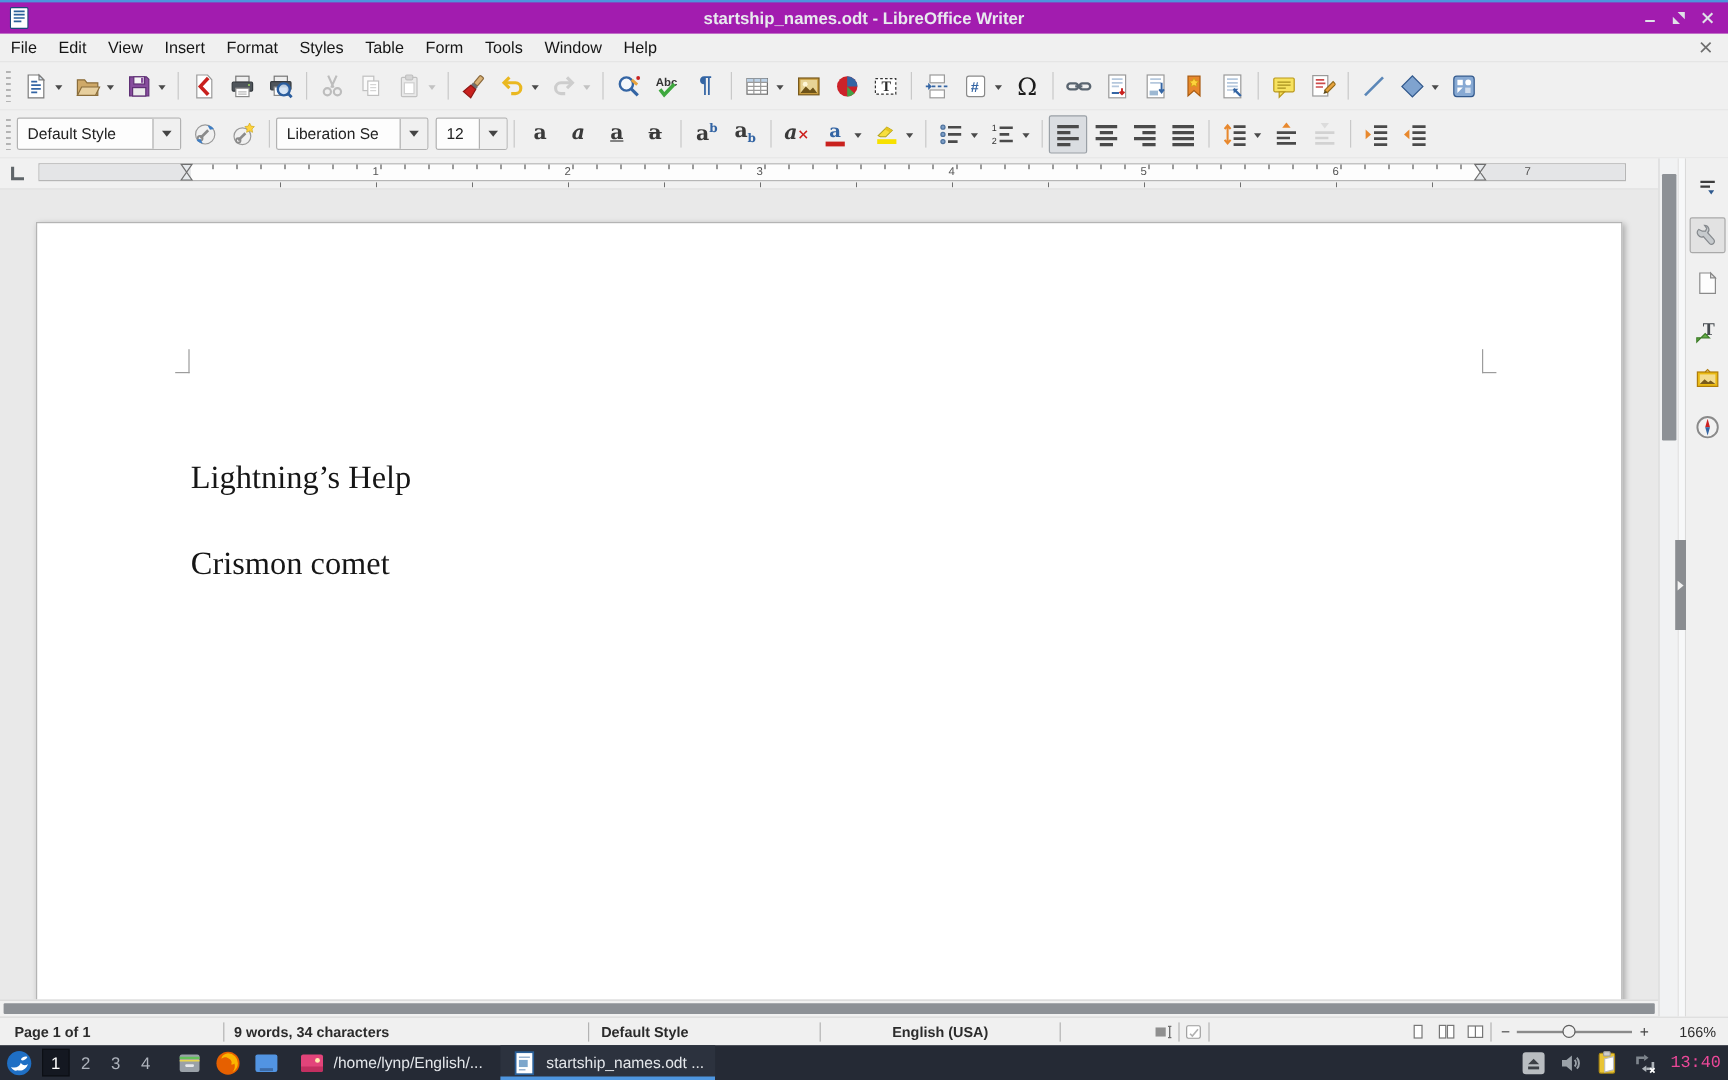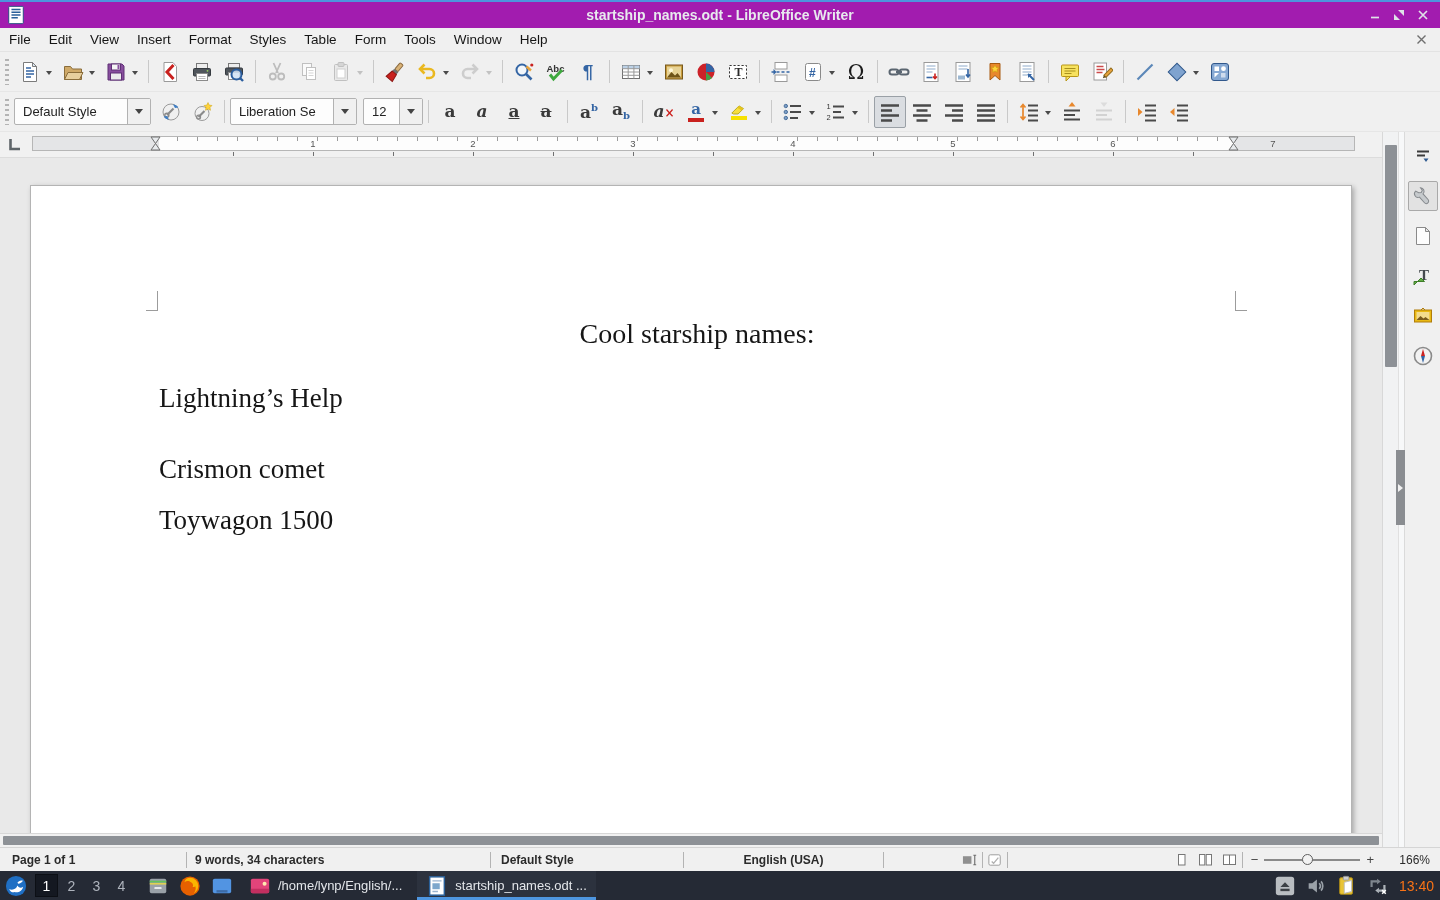--- a/index.html
+++ b/index.html
@@ -115,21 +115,21 @@
     font-size:14px; color:#aeb3bc; margin:0 1px; }
   .ws.on { background:#141821; color:#ffffff; border:1px solid #0c0f15; }
   .launchers { display:flex; align-items:center; gap:8px; margin-left:12px; }
   .winbtn { display:flex; align-items:center; gap:7px; height:100%; padding:0 9px;
     max-width:196px; margin-left:6px; }
   .winbtn .lbl { font-size:13px; white-space:nowrap; overflow:hidden; text-overflow:clip; color:#e3e6ea; }
   .winbtn.active { background:#2c323e; box-shadow:inset 0 -3px 0 #4e96e0; }
   .tkspacer { flex:1; }
   .tray { display:flex; align-items:center; gap:9px; padding-right:8px; }
   .tray .tkic { width:22px; height:22px; }
-  .clock { font-size:14px; color:#f97316; margin-left:2px; }
+  .clock { font-size:14px; color:#ec4899; margin-left:2px;font-family:Liberation Mono, monospace; }
 </style>
 </head>
 <body>
 
 <div class="titlebar">
   <span class="appicon"><svg viewBox="0 0 22 22">
         <rect x="3" y="1.5" width="16" height="19" rx="1" fill="#fff" stroke="#1c4a7a"></rect>
         <path d="M6 5h10M6 8h10M6 11h10M6 14h7" stroke="#2a6099" stroke-width="1.6"></path>
       </svg></span>
   <span class="wtitle">startship_names.odt - LibreOffice Writer</span>
@@ -691,24 +691,22 @@
           </svg></span>
       <span class="imark" style="left:1228px"><svg viewBox="0 0 11 15">
             <path d="M1 1h9L5.5 7.5zM1 14h9L5.5 7.5z" fill="#e7eaed" stroke="#707070"></path>
           </svg></span>
     </div>
 
     <div class="docview">
       <div class="page">
         <div class="cmark tl"></div>
         <div class="cmark tr"></div>
-        <div class="dtext dtitle">Cool starship names:</div>
         <div class="dtext dline" style="top:197px">Lightning’s Help</div>
         <div class="dtext dline" style="top:268px">Crismon comet</div>
-        <div class="dtext dline" style="top:319px">Toywagon 1500</div>
       </div>
     </div>
 
     <div class="hscroll">
       <div class="hthumb"></div>
     </div>
   </div>
 
   <div class="rightcol">
     <div class="vscroll">

